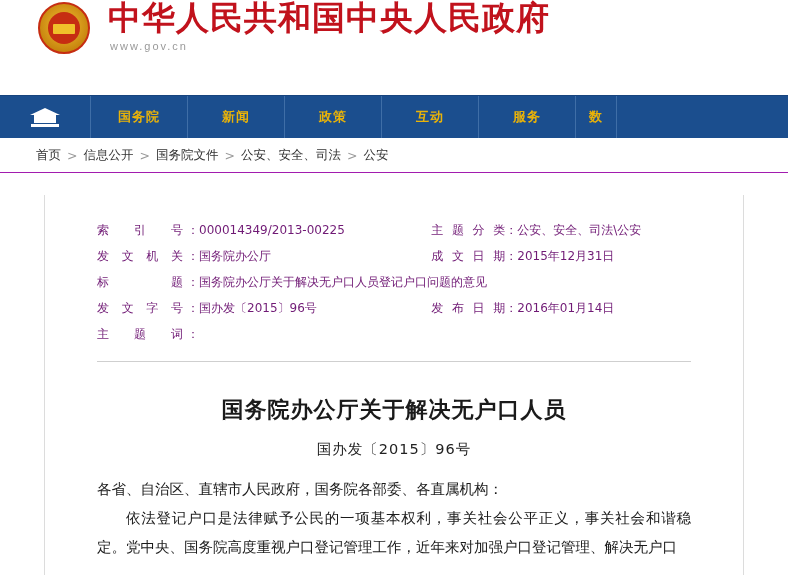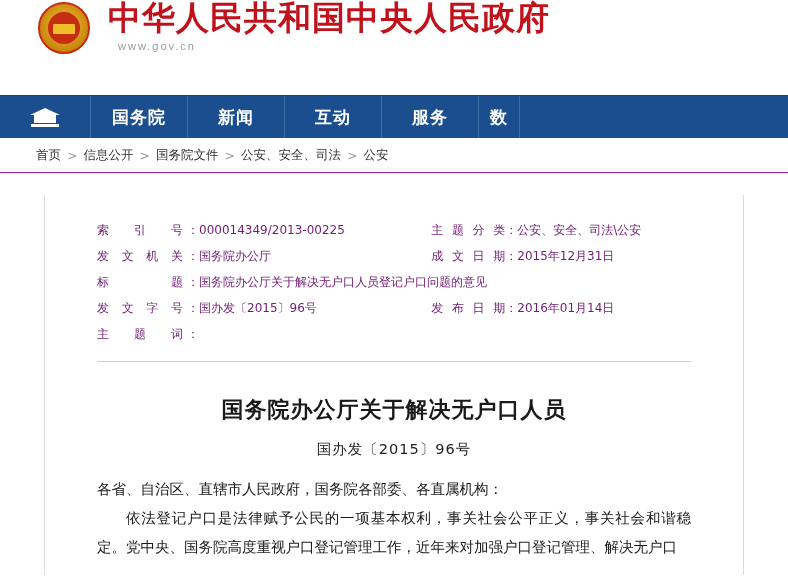--- a/index.html
+++ b/index.html
@@ -73,21 +73,21 @@
     letter-spacing: 1px;
     line-height: 1.1;
     white-space: nowrap;
   }
   .site-url {
     font-family: "Liberation Sans", sans-serif;
     font-size: 11px;
     color: #9a9a9a;
     letter-spacing: 2px;
     margin-top: 4px;
-    margin-left: 10px;
+    margin-left: 2px;
   }
 
   
   .navbar {
     height: 42px;
     background: #1b4e8e;
     display: flex;
     align-items: stretch;
     border-top: 1px solid #17447e;
   }
@@ -122,23 +122,23 @@
     left: 1px; top: 17px;
     width: 28px; height: 3px;
     background: #ffffff;
   }
   .nav-item {
     flex: 0 0 auto;
     width: 96px;
     display: flex;
     align-items: center;
     justify-content: center;
-    color: #ffffff;
-    font-family: "DejaVu Sans", sans-serif;
-    font-size: 17px;
+    color: #eab308;
+    font-family: "DejaVu Sans", sans-serif;
+    font-size: 13px;
     font-weight: bold;
     letter-spacing: 1px;
     border-right: 1px solid #3f6ea7;
     cursor: pointer;
   }
   .nav-item.last {
     width: 40px;
     overflow: hidden;
   }
 
@@ -273,20 +273,21 @@
   <div class="navbar">
     <div class="nav-home">
       <div class="house">
         <div class="roof"></div>
         <div class="body"></div>
         <div class="base"></div>
       </div>
     </div>
     <div class="nav-item">国务院</div>
     <div class="nav-item">新闻</div>
+    <div class="nav-item">政策</div>
     <div class="nav-item">互动</div>
     <div class="nav-item">服务</div>
     <div class="nav-item last">数</div>
   </div>
 
   <div class="breadcrumb">
     <a href="#">首页</a>
     <span class="sep">&gt;</span>
     <a href="#">信息公开</a>
     <span class="sep">&gt;</span>

